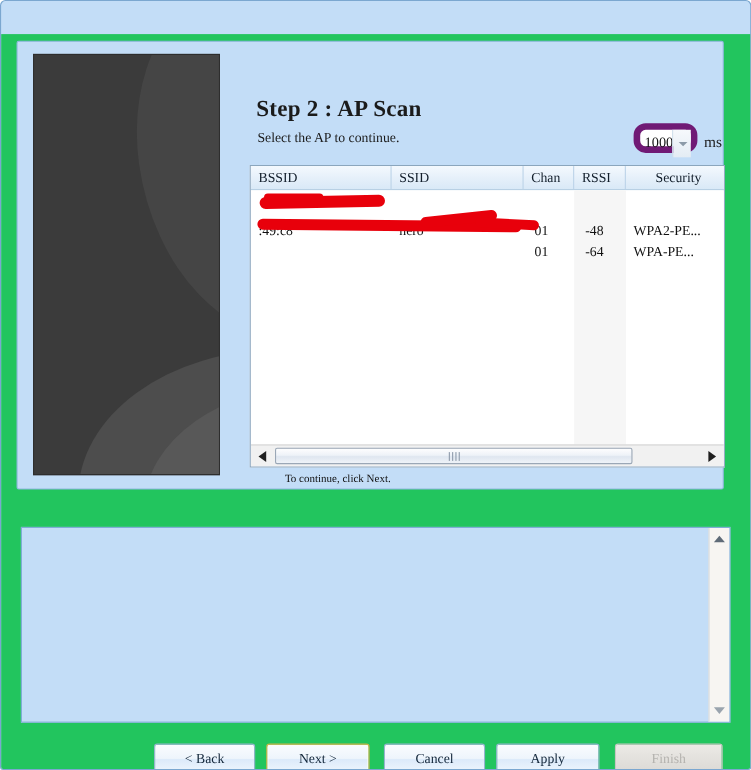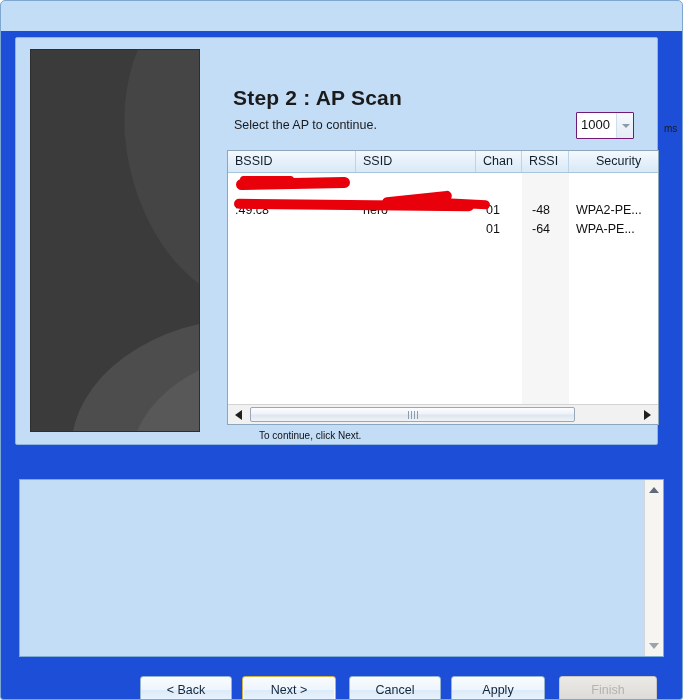--- a/index.html
+++ b/index.html
@@ -53,21 +53,22 @@
     line-height: 18px;
     cursor: pointer;
   }
 
   
   #client {
     position: absolute;
     left: 0; top: 30px;
     width: 683px;
     height: 670px;
-    background: #1d4ed8;
+    background: #22c55e;
+    font-family: Liberation Serif, serif;
   }
 
   
   #upper-panel {
     position: absolute;
     left: 14px; top: 6px;
     width: 643px; height: 408px;
     box-sizing: border-box;
     border: 1px solid #8fb7dd;
     background: #c3ddf7;
@@ -138,23 +139,23 @@
     line-height: 25px;
     cursor: pointer;
   }
 
   
   #interval-combo {
     position: absolute;
     left: 560px; top: 74px;
     width: 58px; height: 27px;
     box-sizing: border-box;
-    border: 1px solid #701a75;
+    border: 6px solid #701a75;
     background: #ffffff;
-    border-radius: 1px;
+    border-radius: 11px;
     cursor: pointer;
   }
   #interval-value {
     position: absolute;
     left: 4px; top: 4px;
     font-size: 13px;
     color: #111111;
   }
   #interval-arrow-box {
     position: absolute;
@@ -168,23 +169,22 @@
     position: absolute;
     left: 5px; top: 11px;
     width: 0; height: 0;
     border-left: 4px solid transparent;
     border-right: 4px solid transparent;
     border-top: 4px solid #8c9aa8;
   }
   #ms-label {
     position: absolute;
     left: 624px; top: 85px;
-    font-size: 10px;
+    font-size: 14px;
     color: #1b1b1b;
-    margin-left: 24px;
   }
 
   
   #listview {
     position: absolute;
     left: 211px; top: 112px;
     width: 432px; height: 275px;
     box-sizing: border-box;
     border: 1px solid #8ba6bd;
     background: #ffffff;

